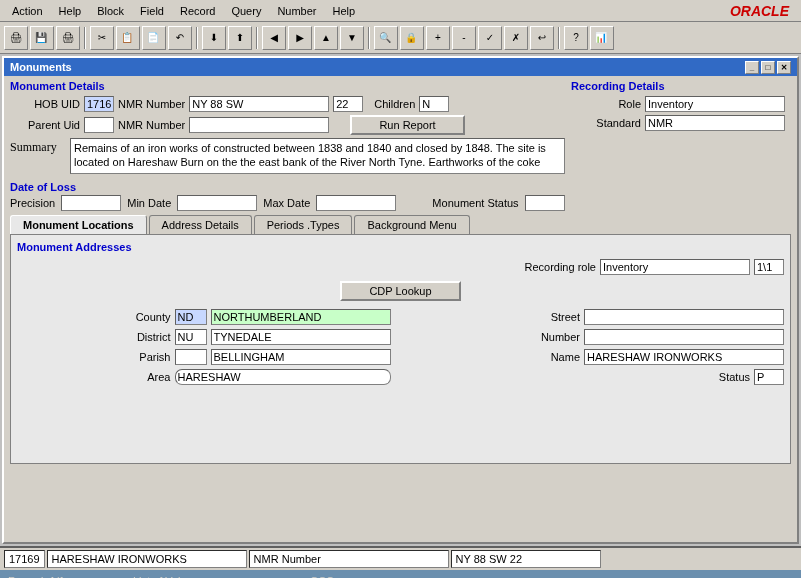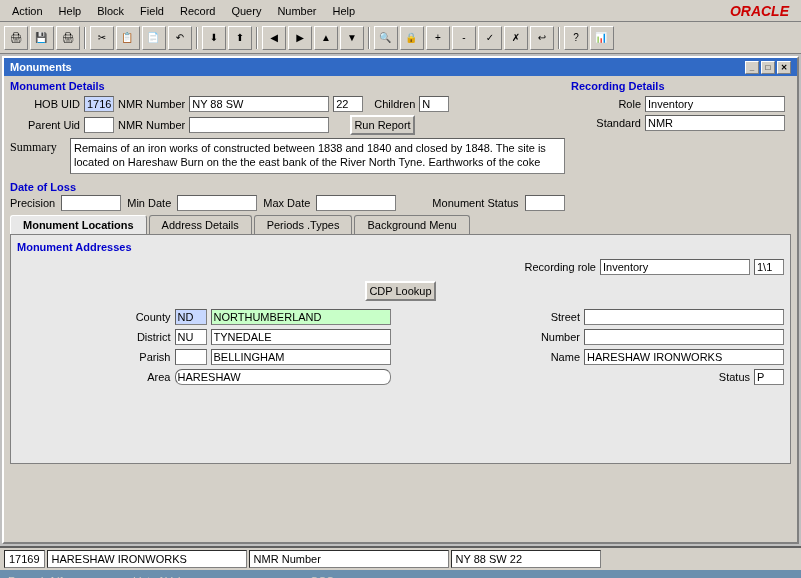--- a/index.html
+++ b/index.html
@@ -237,21 +237,21 @@
     .cdp-btn {
       display: flex;
       justify-content: center;
       margin-bottom: 8px;
     }
     button {
       background: #d4d0c8;
       border: 2px solid #808080;
       border-top-color: #ffffff;
       border-left-color: #ffffff;
-      padding: 2px 2px;
+      padding: 2px 27px;
       font-size: 11px;
       cursor: pointer;
       font-family: Arial, sans-serif;
     }
     .address-grid {
       display: grid;
       grid-template-columns: 1fr 1fr;
       gap: 4px 20px;
     }
     .addr-row {

